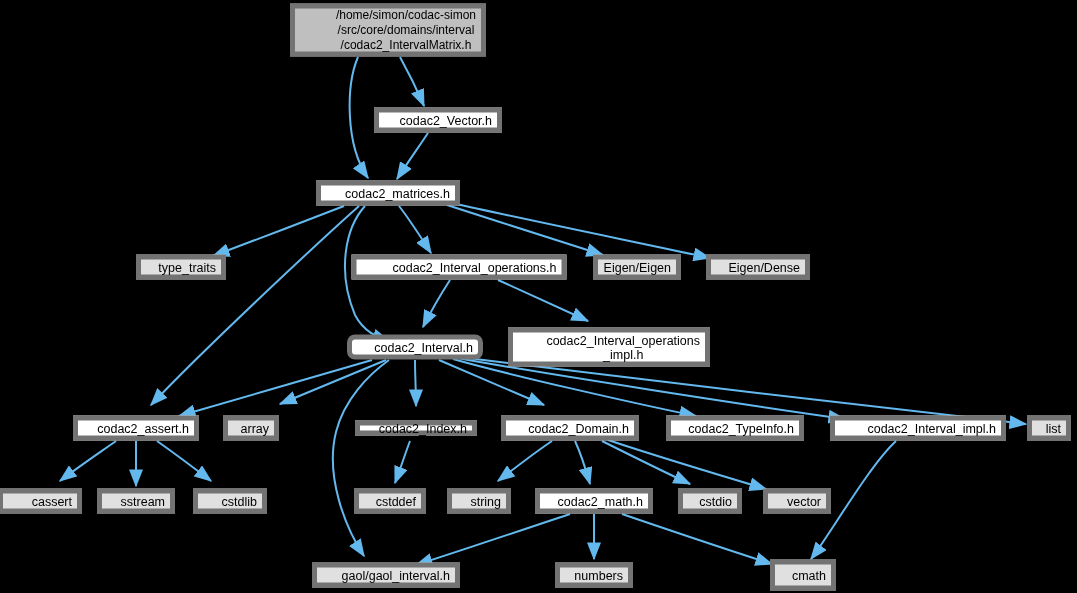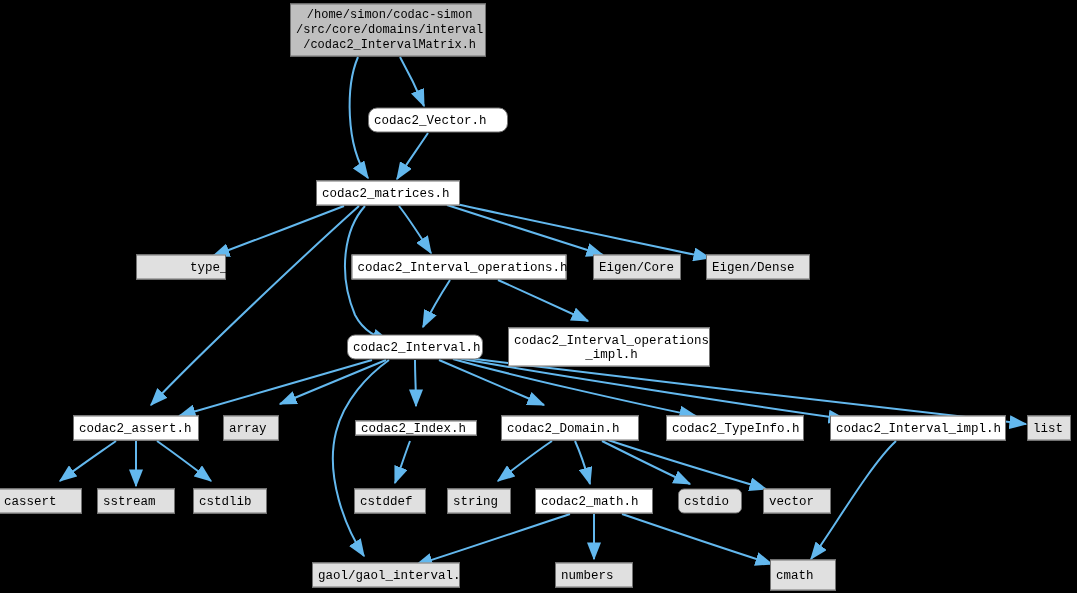--- a/index.html
+++ b/index.html
@@ -21,30 +21,29 @@
     top: 0;
     width: 1077px;
     height: 593px;
     pointer-events: none;
   }
   .node {
     position: absolute;
     box-sizing: border-box;
     display: flex;
     align-items: center;
-    justify-content: flex-start;
+    justify-content: flex-end;
     text-align: center;
-    border: 1px solid #737373;
+    border: 5px solid #737373;
     color: #000000;
     font-size: 12.5px;
     line-height: 14px;
     white-space: pre-line;
     letter-spacing: 0px;
     transform: translate(-50%, -50%);
-    font-family: Liberation Mono, monospace;
   }
   .node.project {
     background: #ffffff;
   }
   .node.system {
     background: #e0e0e0;
   }
   .node.root {
     background: #bfbfbf;
     font-size: 12px;
@@ -96,41 +95,41 @@
         <path d="M 570,514 C 528,528 460,551 416,565" fill="none" stroke="#63b8ee" stroke-width="2" marker-end="url(#arrowhead)"></path>
         <path d="M 594,514 C 594,527 594,543 594,559" fill="none" stroke="#63b8ee" stroke-width="2" marker-end="url(#arrowhead)"></path>
         <path d="M 622,514 C 663,528 728,550 772,564" fill="none" stroke="#63b8ee" stroke-width="2" marker-end="url(#arrowhead)"></path>
         <path d="M 896,441 C 869,466 831,533 811,559" fill="none" stroke="#63b8ee" stroke-width="2" marker-end="url(#arrowhead)"></path>
       </g>
   </svg>
   <div id="nodes-group">
       <div class="node root" style="left: 388px; top: 30px; width: 196px; height: 53px;"><span class="node-label">/home/simon/codac-simon
 /src/core/domains/interval
 /codac2_IntervalMatrix.h</span></div>
-      <div class="node project" style="left: 438px; top: 120px; width: 140px; height: 25px; border-radius: 9px;"><span class="node-label">codac2_Vector.h</span></div>
+      <div class="node project" style="left: 438px; top: 120px; width: 128px; height: 25px;"><span class="node-label">codac2_Vector.h</span></div>
       <div class="node project" style="left: 388px; top: 193px; width: 144px; height: 25px;"><span class="node-label">codac2_matrices.h</span></div>
       <div class="node system" style="left: 181px; top: 267px; width: 90px; height: 25px; padding-left: 48px;"><span class="node-label">type_traits</span></div>
       <div class="node project" style="left: 459px; top: 267px; width: 215px; height: 25px;"><span class="node-label">codac2_Interval_operations.h</span></div>
-      <div class="node system" style="left: 637px; top: 267px; width: 88px; height: 25px;"><span class="node-label">Eigen/Core</span></div>
+      <div class="node system" style="left: 637px; top: 267px; width: 88px; height: 25px;"><span class="node-label">Eigen/Eigen</span></div>
       <div class="node system" style="left: 758px; top: 267px; width: 104px; height: 25px;"><span class="node-label">Eigen/Dense</span></div>
       <div class="node project" style="left: 415px; top: 347px; width: 136px; height: 25px; border-radius: 8px;"><span class="node-label">codac2_Interval.h</span></div>
       <div class="node project" style="left: 609px; top: 347px; width: 202px; height: 39px;"><span class="node-label">codac2_Interval_operations
 _impl.h</span></div>
       <div class="node project" style="left: 136px; top: 428px; width: 126px; height: 25px;"><span class="node-label">codac2_assert.h</span></div>
       <div class="node system" style="left: 251px; top: 428px; width: 56px; height: 25px;"><span class="node-label">array</span></div>
       <div class="node project" style="left: 416px; top: 428px; width: 122px; height: 15px;"><span class="node-label">codac2_Index.h</span></div>
       <div class="node project" style="left: 570px; top: 428px; width: 138px; height: 25px;"><span class="node-label">codac2_Domain.h</span></div>
       <div class="node project" style="left: 735px; top: 428px; width: 138px; height: 25px;"><span class="node-label">codac2_TypeInfo.h</span></div>
       <div class="node project" style="left: 918px; top: 428px; width: 176px; height: 25px;"><span class="node-label">codac2_Interval_impl.h</span></div>
       <div class="node system" style="left: 1049px; top: 428px; width: 44px; height: 25px;"><span class="node-label">list</span></div>
       <div class="node system" style="left: 40px; top: 501px; width: 84px; height: 25px;"><span class="node-label">cassert</span></div>
       <div class="node system" style="left: 136px; top: 501px; width: 78px; height: 25px;"><span class="node-label">sstream</span></div>
       <div class="node system" style="left: 230px; top: 501px; width: 74px; height: 25px;"><span class="node-label">cstdlib</span></div>
       <div class="node system" style="left: 390px; top: 501px; width: 72px; height: 25px;"><span class="node-label">cstddef</span></div>
       <div class="node system" style="left: 479px; top: 501px; width: 64px; height: 25px;"><span class="node-label">string</span></div>
       <div class="node project" style="left: 594px; top: 501px; width: 118px; height: 25px;"><span class="node-label">codac2_math.h</span></div>
-      <div class="node system" style="left: 710px; top: 501px; width: 64px; height: 25px; border-radius: 6px;"><span class="node-label">cstdio</span></div>
+      <div class="node system" style="left: 710px; top: 501px; width: 64px; height: 25px;"><span class="node-label">cstdio</span></div>
       <div class="node system" style="left: 797px; top: 501px; width: 68px; height: 25px;"><span class="node-label">vector</span></div>
       <div class="node system" style="left: 386px; top: 575px; width: 148px; height: 25px;"><span class="node-label">gaol/gaol_interval.h</span></div>
       <div class="node system" style="left: 594px; top: 575px; width: 78px; height: 25px;"><span class="node-label">numbers</span></div>
       <div class="node system" style="left: 803px; top: 575px; width: 66px; height: 31px;"><span class="node-label">cmath</span></div>
     </div>
 </div>
 
 </body></html>

